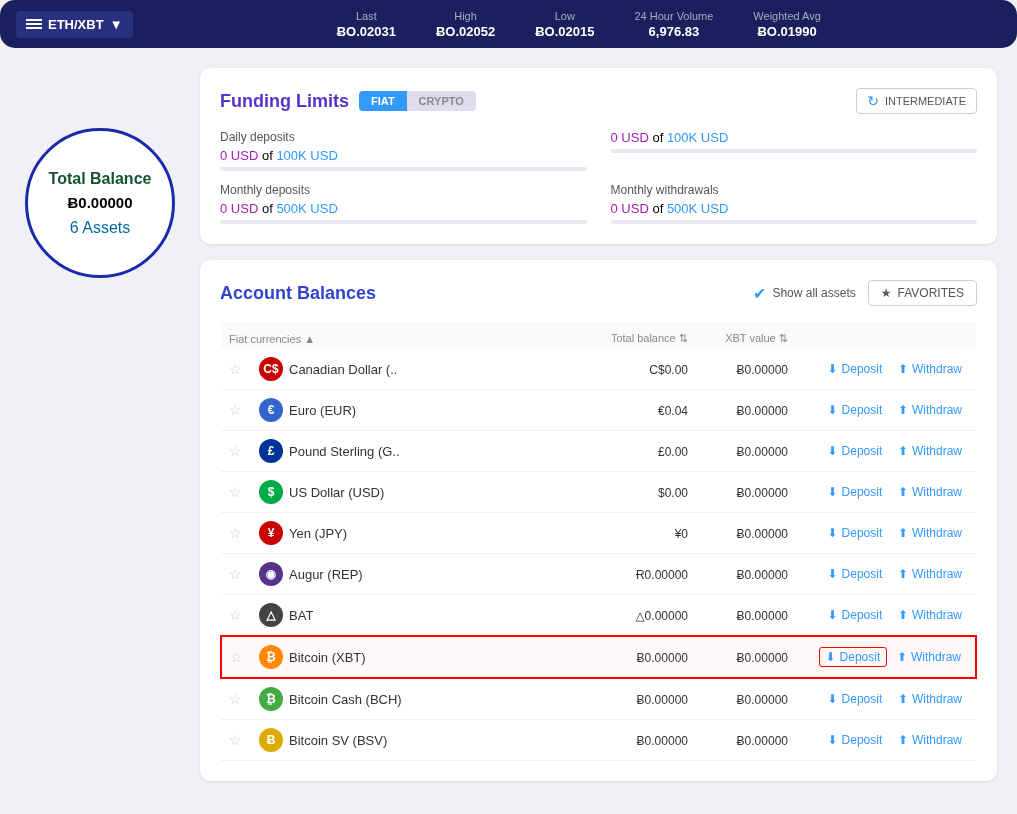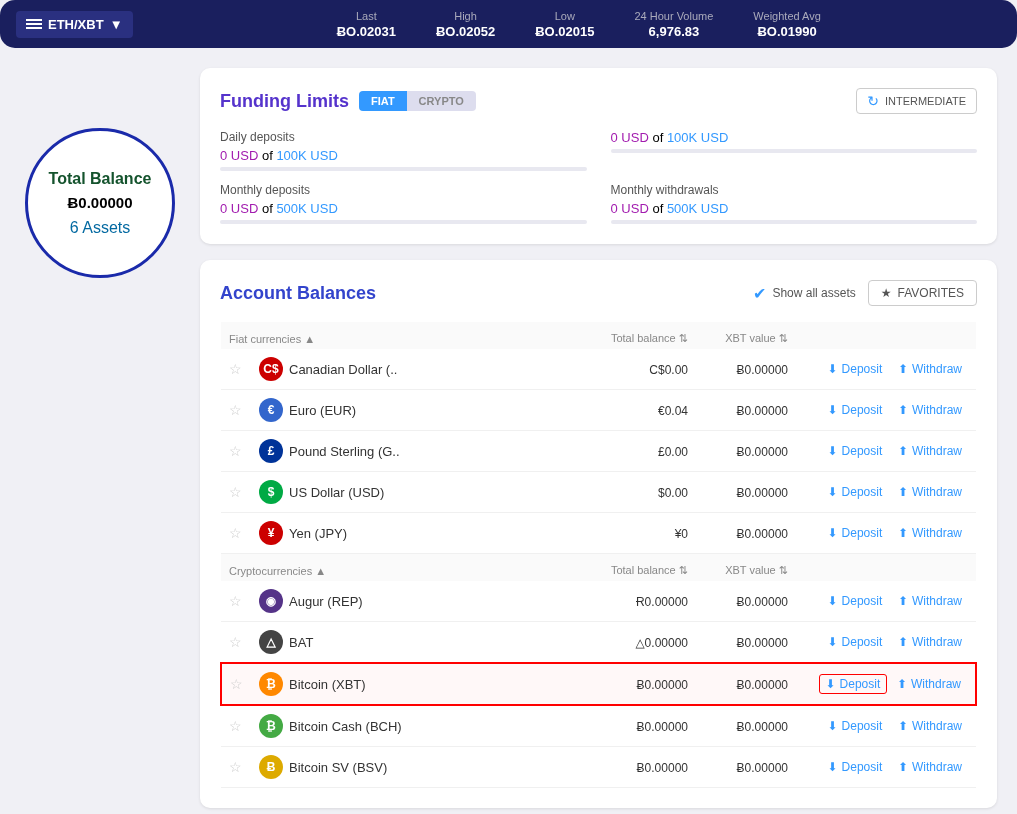--- a/index.html
+++ b/index.html
@@ -399,32 +399,20 @@
               <span class="currency-name">Yen (JPY)</span>
             </td>
             <td class="col-total" style="text-align:right;"><span class="total-bal">¥0</span></td>
             <td class="col-xbt" style="text-align:right;"><span class="xbt-val">Ƀ0.00000</span></td>
             <td class="col-actions" style="text-align:right;">
               <button class="action-btn"><span>⬇</span> Deposit</button>
               <button class="action-btn"><span>⬆</span> Withdraw</button>
             </td>
           </tr>
 
-          <tr class="section-header">
-            <td colspan="2">
-              <span>Cryptocurrencies ▲</span>
-            </td>
-            <td style="text-align:right;">
-              <span>Total balance ⇅</span>
-            </td>
-            <td style="text-align:right;">
-              <span>XBT value ⇅</span>
-            </td>
-            <td></td>
-          </tr>
 
           <tr class="data-row">
             <td class="col-fav"><span class="star-icon">☆</span></td>
             <td style="display:flex;align-items:center;padding:8px;">
               <span class="currency-icon icon-rep">◉</span>
               <span class="currency-name">Augur (REP)</span>
             </td>
             <td class="col-total" style="text-align:right;"><span class="total-bal">Ɍ0.00000</span></td>
             <td class="col-xbt" style="text-align:right;"><span class="xbt-val">Ƀ0.00000</span></td>
             <td class="col-actions" style="text-align:right;">

